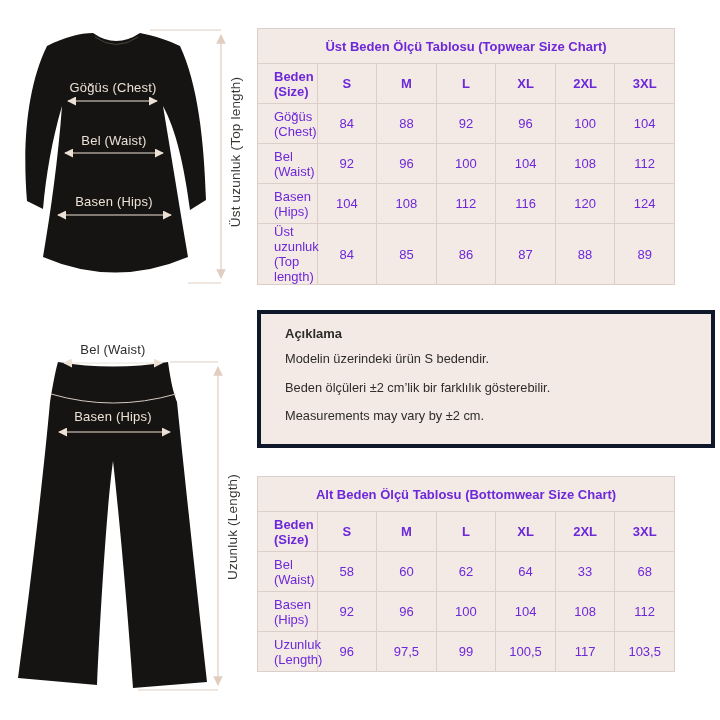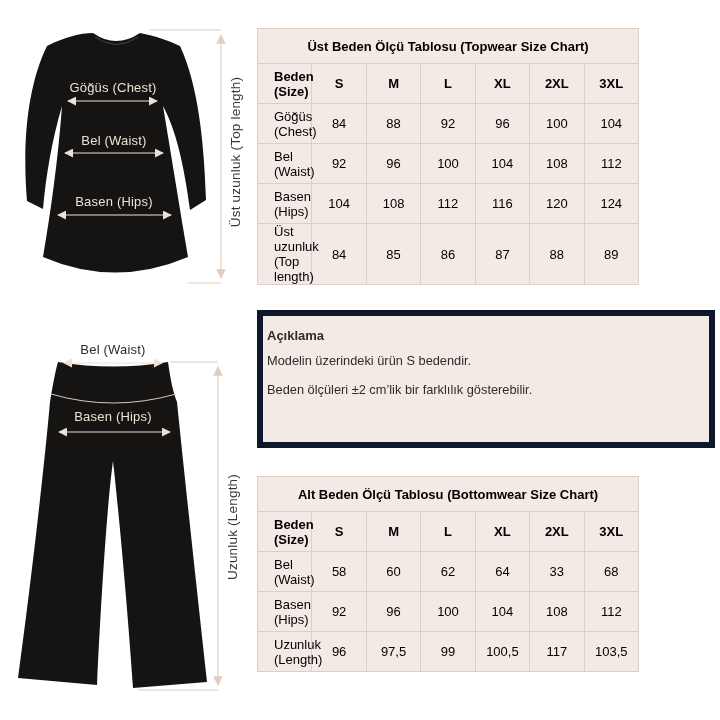--- a/index.html
+++ b/index.html
@@ -4,30 +4,30 @@
 <style>
   html,body{margin:0;padding:0;background:#ffffff;}
   .page{position:relative;width:720px;height:720px;background:#ffffff;overflow:hidden;
         font-family:"Liberation Sans","DejaVu Sans",sans-serif;color:#2e2c2a;}
   .fig{position:absolute;}
   .fig text{font-family:"Liberation Sans","DejaVu Sans",sans-serif;font-size:13px;letter-spacing:0.2px;}
   .fig .on-garment{fill:#ece1d4;}
   .fig .dark-label{fill:#2e2c2a;}
   .fig .vlabel{fill:#3a3733;font-size:13.5px;}
   .panel{position:absolute;left:257px;width:458px;}
-  table.size-table{width:382px;border-collapse:collapse;table-layout:fixed;
-        background:#f4eae5;font-size:13px;color:#000000;}
+  table.size-table{width:418px;border-collapse:collapse;table-layout:fixed;
+        background:#f4eae5;font-size:13px;color:#6d28d9;}
   table.size-table td{border:1px solid #dccfc9;text-align:center;padding:0;}
   table.size-table tr{height:40px;}
   table.size-table tr.title-row{height:35px;}
   table.size-table tr.title-row td{font-weight:bold;font-size:13px;}
   table.size-table tr.header-row td{font-weight:bold;}
   table.size-table td.lbl{text-align:left;padding-left:16px;width:145px;}
   .note-box{position:absolute;left:257px;top:310px;width:458px;height:138px;box-sizing:border-box;
-        background:#f4eae5;border:6px solid #0f172a;padding:12px 4px;font-size:12.8px;}
+        background:#f4eae5;border:4px solid #0f172a;padding:12px 24px;font-size:12.8px;}
   .note-box .note-title{font-weight:bold;font-size:13px;margin:0 0 10px 0;}
   .note-box p{margin:0 0 13.5px 0;}
   .top-table{top:28px;}
   .bottom-table{top:476px;}
 </style>
 </head>
 <body>
 
 <div class="page">
 
@@ -148,20 +148,21 @@
         <td>89</td>
       </tr>
     </tbody>
       </table>
   </div>
 
   <div class="note-box">
     <div class="note-title">Açıklama</div>
     <p>Modelin üzerindeki ürün S bedendir.</p>
     <p>Beden ölçüleri ±2 cm’lik bir farklılık gösterebilir.</p>
+    <p>Measurements may vary by ±2 cm.</p>
   </div>
 
   <div class="panel bottom-table">
     <table class="size-table">
       <tbody>
           <tr class="title-row">
         <td colspan="7">Alt Beden Ölçü Tablosu (Bottomwear Size Chart)</td>
       </tr>
       <tr class="header-row">
         <td class="lbl">Beden (Size)</td>

